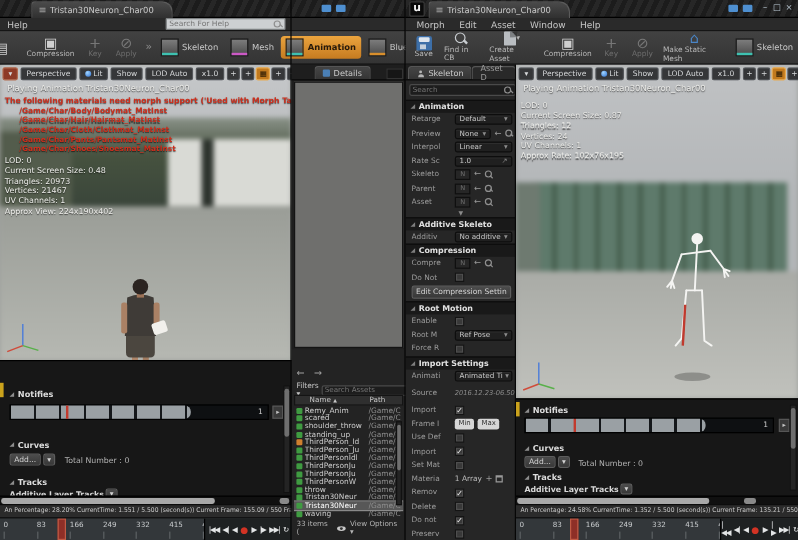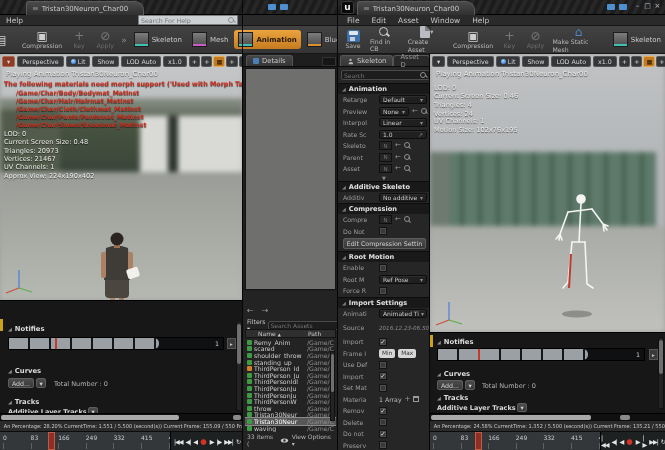--- a/index.html
+++ b/index.html
@@ -323,21 +323,21 @@
         <span class="tp">◀</span>
         <span class="tp rec">●</span>
         <span class="tp">▶</span>
         <span class="tp">|▶</span>
         <span class="tp">▶▶|</span>
         <span class="tp">↻</span>
       </div>
   </div>
 
   <div class="abs" style="left:243px;top:54px;width:95px;height:237px;background:#1e1e1e">
-    <div class="ptab-row" style="height:13px;padding-left:3px">
+    <div class="ptab-row" style="height:13px;padding-left:19px">
       <div class="ptab">
         <span class="blue-sq"></span>
         <span>Details</span>
       </div>
       <div style="margin-left:auto;margin-right:2px;width:14px;height:9px;background:#161616;border:1px solid #333"></div>
     </div>
     <div style="position:absolute;left:2px;top:14px;right:2px;bottom:1px;background:#6f6f6d;border:1px solid #141414"></div>
   </div>
 
   <div class="abs" style="left:243px;top:291px;width:95px;height:159px;background:#232323">
@@ -446,21 +446,21 @@
       <span>Tristan30Neuron_Char00</span>
     </div>
     <span class="chat-ico" style="left:269px"></span>
     <span class="chat-ico" style="left:281px"></span>
     <span class="winbtn" style="left:295px">–</span>
     <span class="winbtn" style="left:305px">□</span>
     <span class="winbtn" style="left:315px">×</span>
   </div>
   <div class="abs menubar" style="left:338px;top:15px;width:327px;height:11px">
     <div id="right-menus" style="display:flex;padding-left:3px">
-        <span class="menu-item">File</span>
+        <span class="menu-item">Morph</span>
         <span class="menu-item">Edit</span>
         <span class="menu-item">Asset</span>
         <span class="menu-item">Window</span>
         <span class="menu-item">Help</span>
       </div>
   </div>
   <div class="abs toolbar" style="left:338px;top:26px;width:327px;height:28px;overflow:hidden">
     <div id="right-toolbar-buttons" style="display:flex;align-items:center;padding-left:2px">
         <div class="tool-btn">
           <div style="display: flex; align-items: center;">
@@ -737,25 +737,25 @@
         <div style="margin-left: auto; display: flex; gap: 1px;">
           <div class="vp-chip" style="padding: 1px 2px;">+</div>
           <div class="vp-chip" style="padding: 1px 2px;">+</div>
           <div class="vp-chip orange" style="padding: 1px 2px;">▦</div>
           <div class="vp-chip" style="padding: 1px 2px;">+</div>
         </div>
       </div>
     <div class="ov" style="left:6px;top:16px">Playing Animation Tristan30Neuron_Char00</div>
     <div id="stats-right">
         <div class="ov" style="left: 4px; top: 30px; font-size: 6.6px;">LOD: 0</div>
-        <div class="ov" style="left: 4px; top: 38.3px; font-size: 6.6px;">Current Screen Size: 0.46</div>
-        <div class="ov" style="left: 4px; top: 46.6px; font-size: 6.6px;">Triangles: 4</div>
+        <div class="ov" style="left: 4px; top: 38.3px; font-size: 6.6px;">Current Screen Size: 0.87</div>
+        <div class="ov" style="left: 4px; top: 46.6px; font-size: 6.6px;">Triangles: 12</div>
         <div class="ov" style="left: 4px; top: 56px; font-size: 6.6px;">Vertices: 24</div>
         <div class="ov" style="left: 4px; top: 63.2px; font-size: 6.6px;">UV Channels: 1</div>
-        <div class="ov" style="left: 4px; top: 71.5px; font-size: 6.6px;">Motion Size: 102x76x195</div>
+        <div class="ov" style="left: 4px; top: 71.5px; font-size: 6.6px;">Approx Rate: 102x76x195</div>
       </div>
     <svg class="gizmo" style="left:3px;bottom:4px" width="32" height="30" viewBox="0 0 32 30">
       <line x1="16" y1="22" x2="16" y2="4" stroke="#4d7dd8" stroke-width="1.2"></line>
       <line x1="16" y1="22" x2="3" y2="27" stroke="#d04b3a" stroke-width="1.2"></line>
       <line x1="16" y1="22" x2="29" y2="26" stroke="#58b04a" stroke-width="1.2"></line>
     </svg>
   </div>
 
   <div class="abs bpanel" style="left:430px;top:332px;width:235px;height:81px">
     <span class="ycorner" style="left:0;top:2px"></span>

